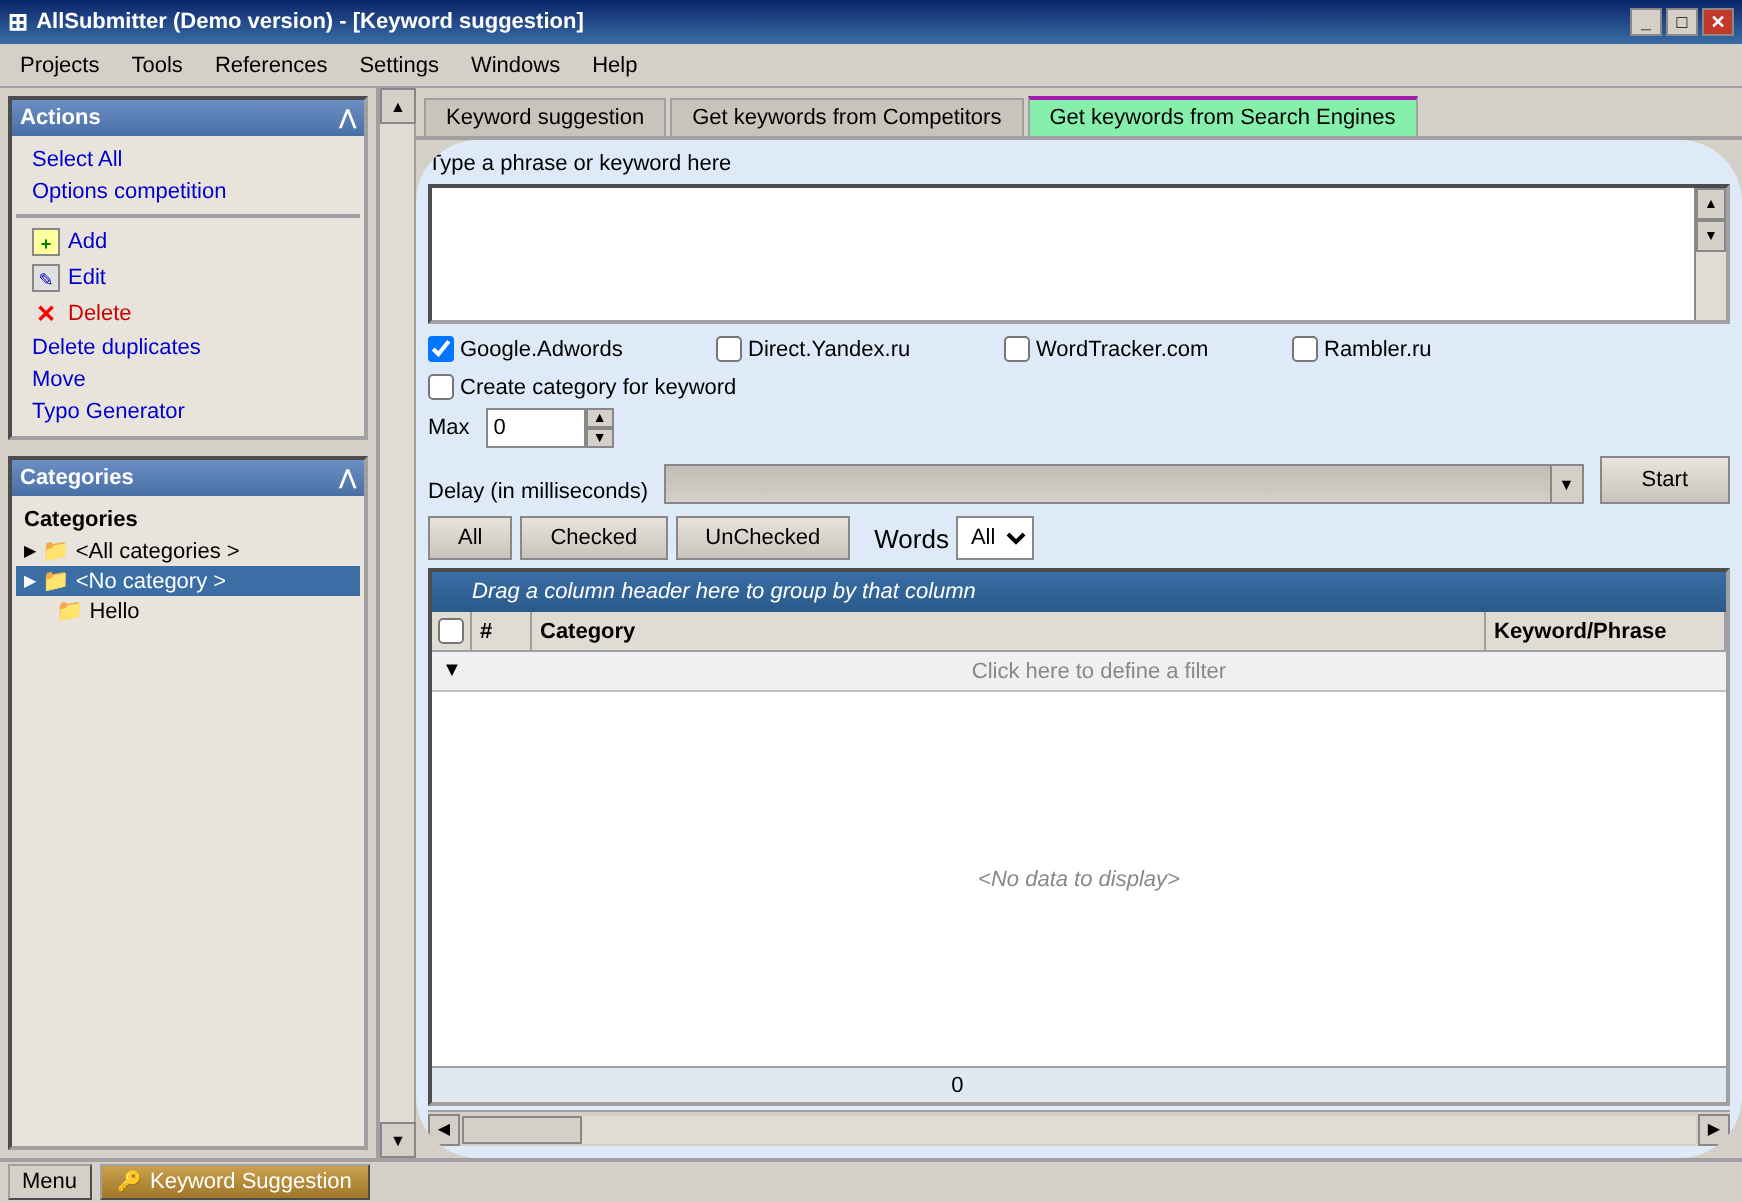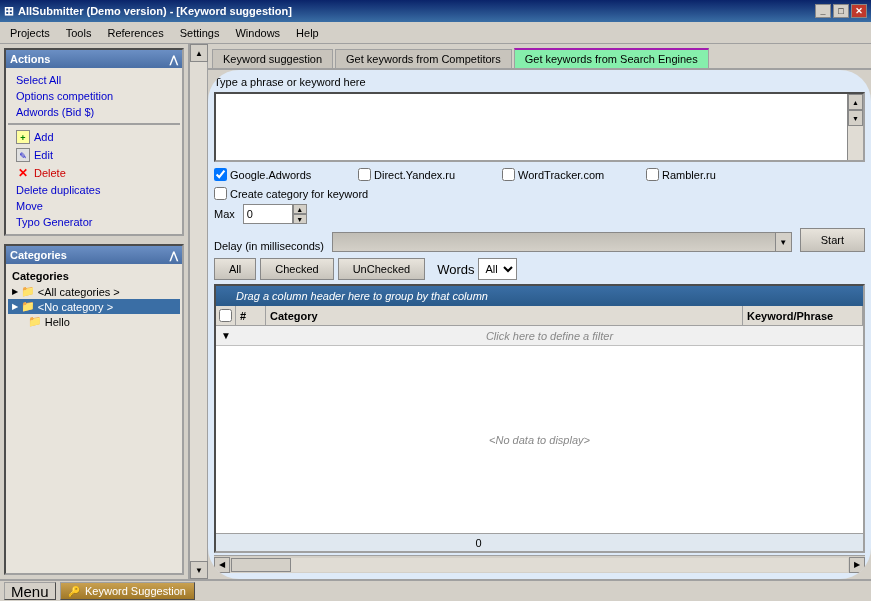--- a/index.html
+++ b/index.html
@@ -315,21 +315,20 @@
       background: #f0f0f0;
       border-bottom: 1px solid #c0c0c0;
       height: 20px;
       align-items: center;
     }
     .grid-filter-checkbox { width: 20px; display: flex; align-items: center; justify-content: center; }
     .grid-filter-text {
       flex: 1;
       text-align: center;
       color: #888;
-      font-style: italic;
       font-size: 11px;
     }
     .grid-body {
       flex: 1;
       display: flex;
       align-items: center;
       justify-content: center;
       color: #888;
       font-size: 11px;
       font-style: italic;
@@ -366,21 +365,21 @@
       border-top: 2px solid #a0a0a0;
       display: flex;
       align-items: center;
       padding: 0 4px;
       gap: 4px;
     }
     .status-btn {
       background: #d4d0c8;
       border: 1px outset #a0a0a0;
       padding: 1px 6px;
-      font-size: 15px;
+      font-size: 11px;
       cursor: pointer;
       height: 18px;
       display: flex;
       align-items: center;
       text-align: center;
     }
     .status-tab {
       background: linear-gradient(to bottom, #c8a050, #a07828);
       border: 1px outset #a0a0a0;
       padding: 1px 8px;
@@ -446,23 +445,20 @@
       <div class="panel-section-header">
         <span>Actions</span>
         <span style="font-size:10px; cursor:pointer;">⋀</span>
       </div>
       <div class="panel-section-content">
         <div class="panel-action-item">
           <span>Select All</span>
         </div>
         <div class="panel-action-item">
           <span>Options competition</span>
-        </div>
-        <div class="panel-action-item">
-          <span>Adwords (Bid $)</span>
         </div>
         <div class="separator-line"></div>
         <div class="panel-action-item">
           <span style="width:14px;height:14px;display:inline-block;background:#ffffa0;border:1px solid #888;font-size:9px;text-align:center;line-height:14px;color:green;font-weight:bold;">+</span>
           <span>Add</span>
         </div>
         <div class="panel-action-item">
           <span style="width:14px;height:14px;display:inline-block;background:#e0e0e0;border:1px solid #888;font-size:9px;text-align:center;line-height:14px;">✎</span>
           <span>Edit</span>
         </div>

